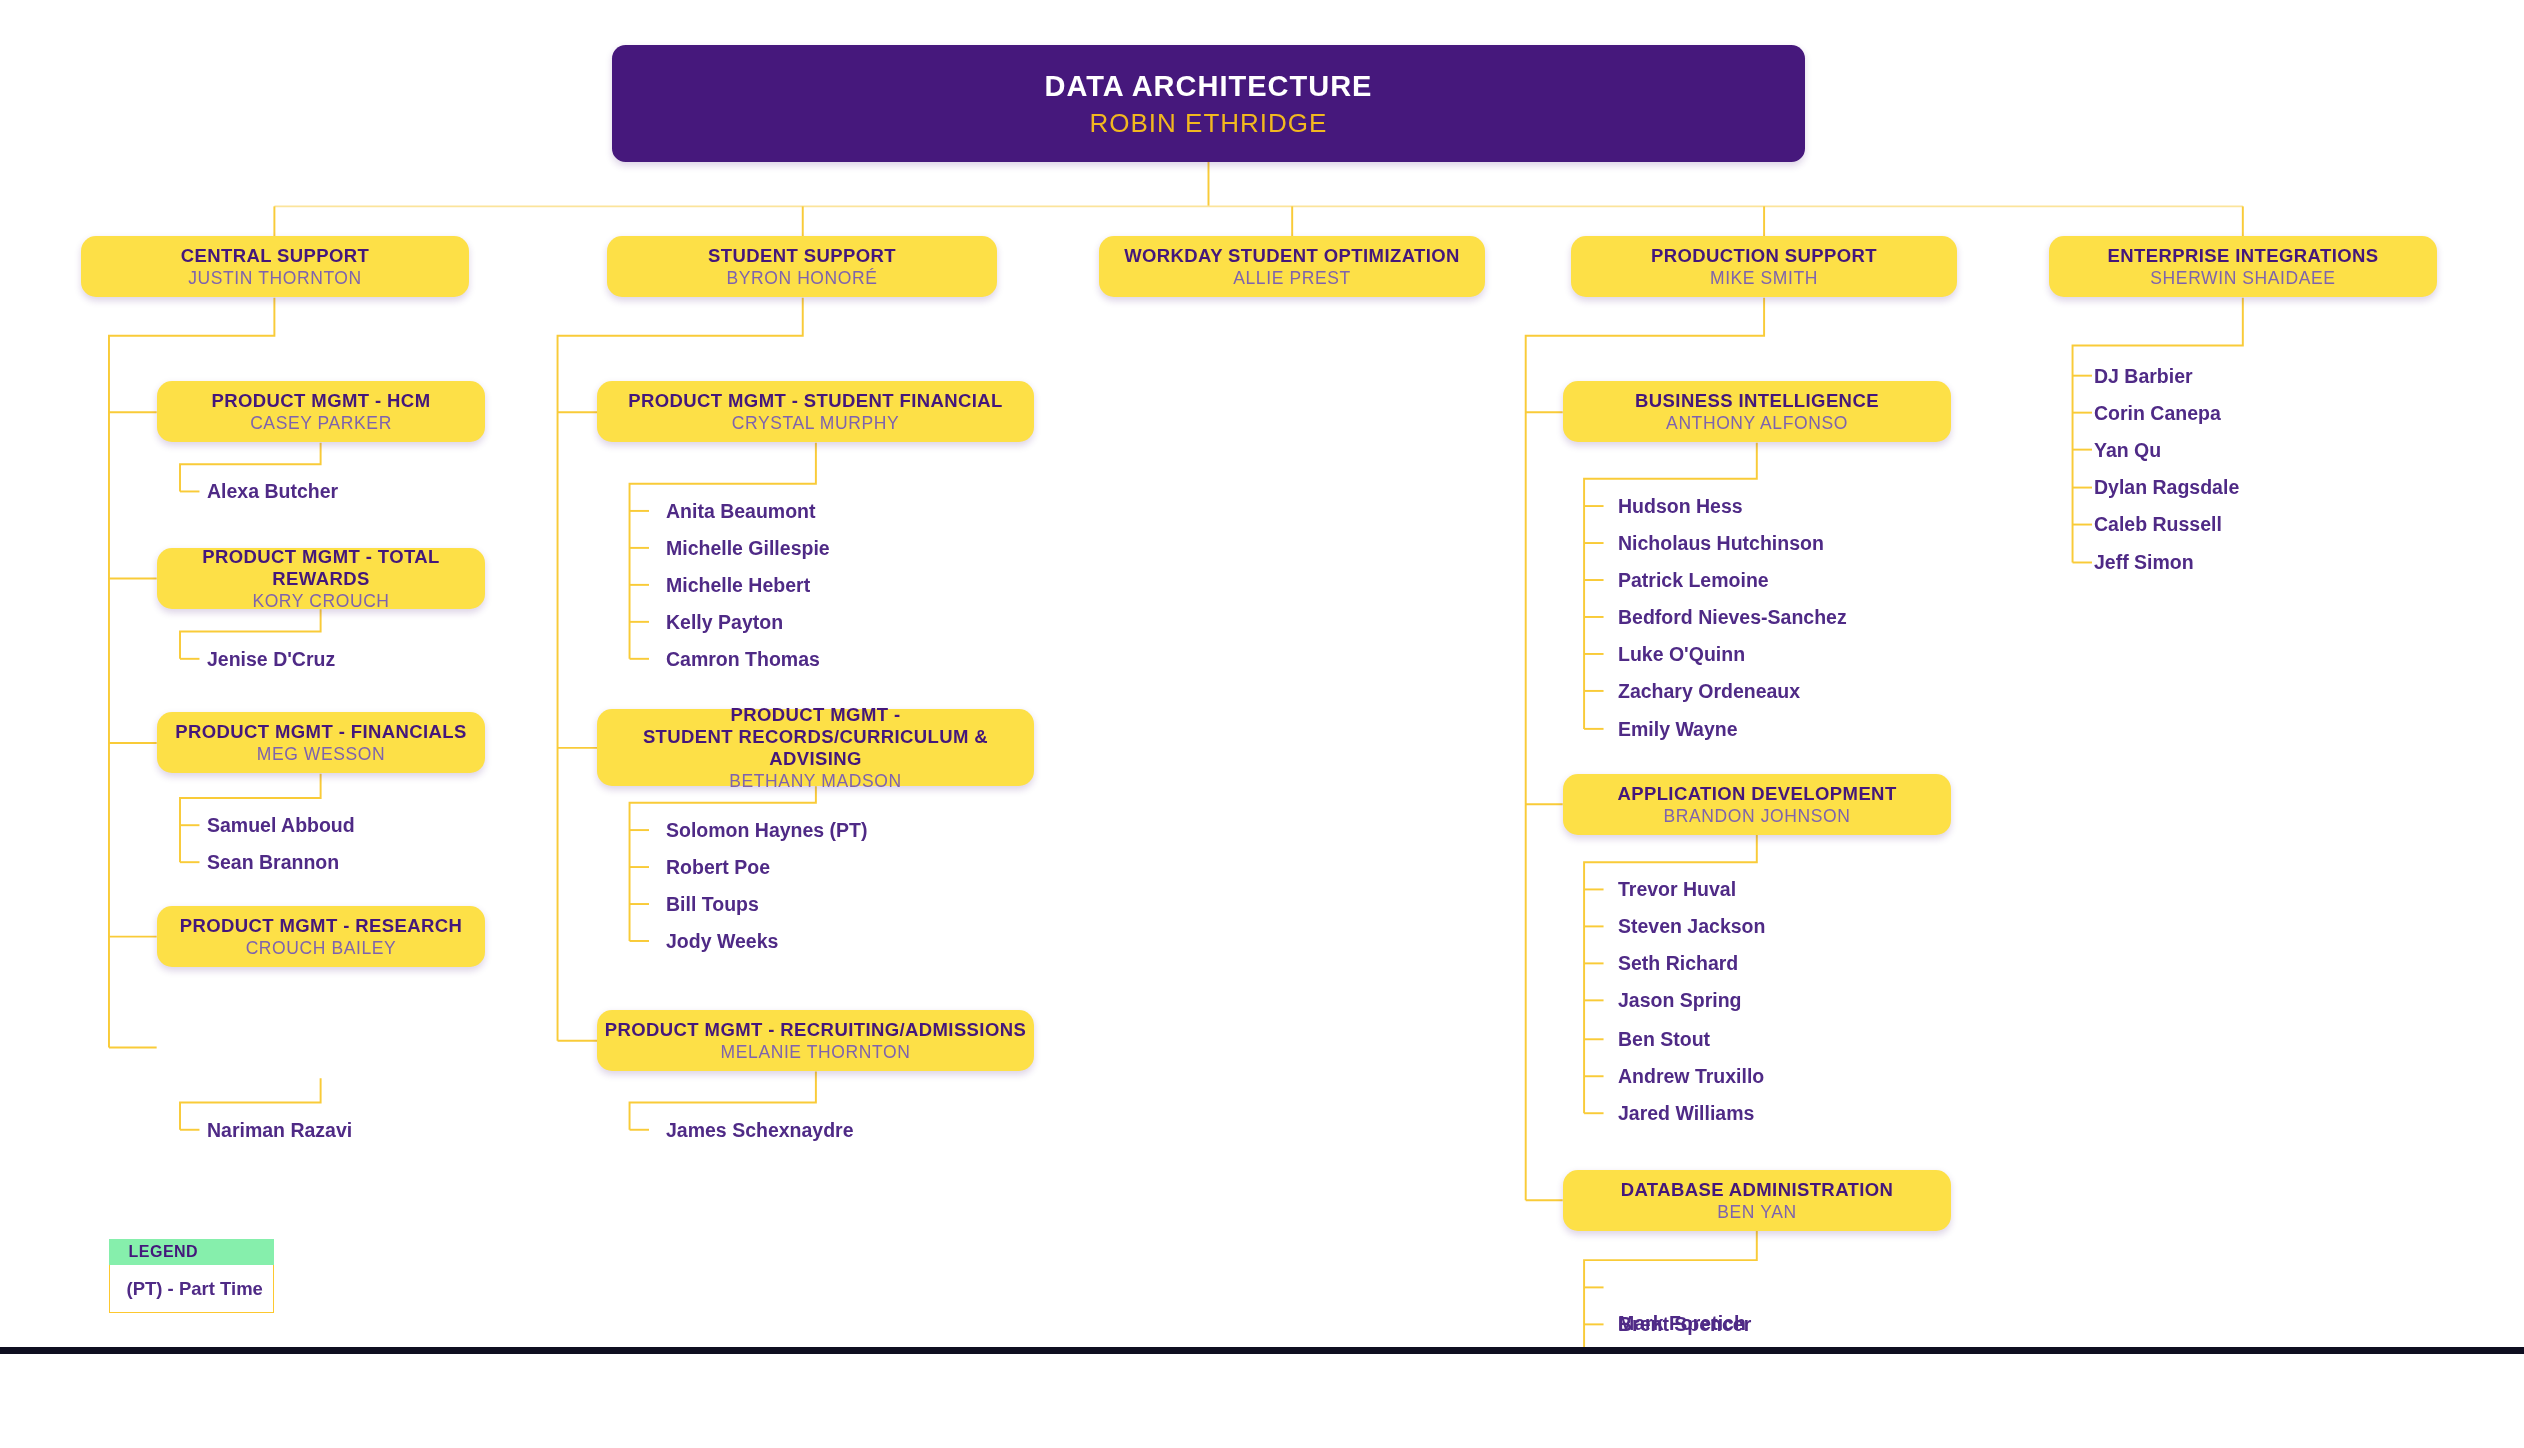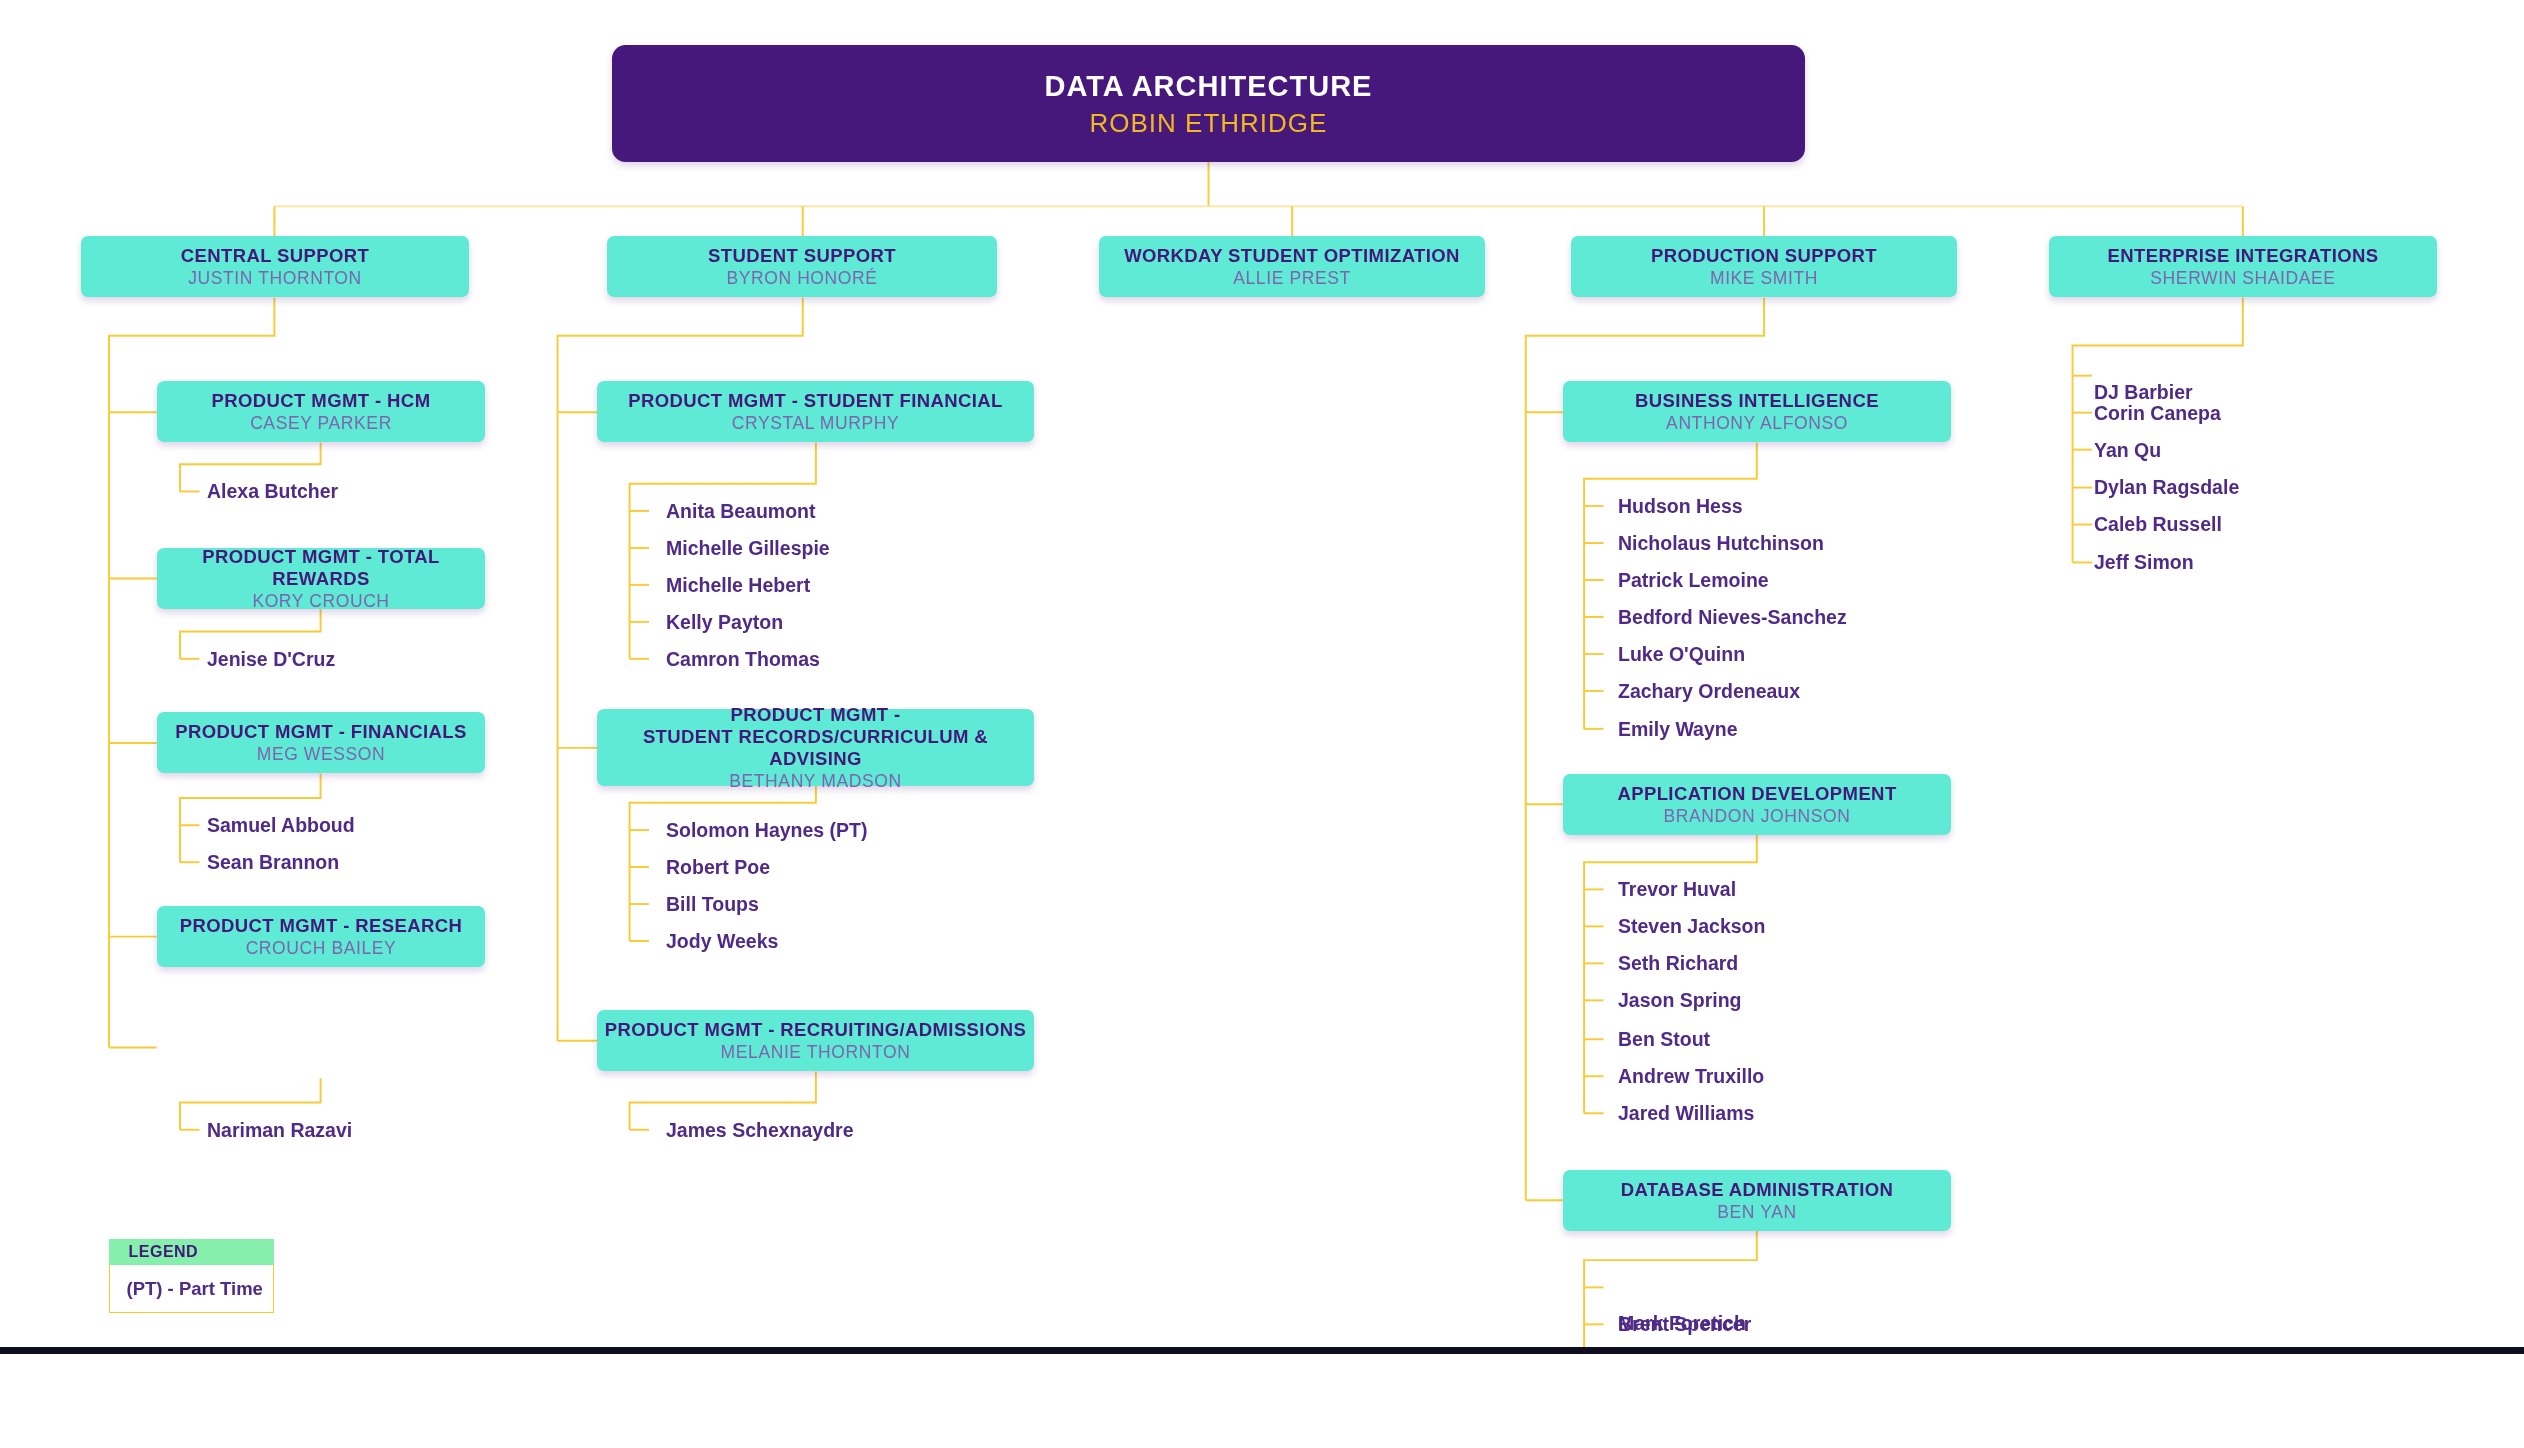--- a/index.html
+++ b/index.html
@@ -1,20 +1,20 @@
 <!DOCTYPE html>
 <html><head>
 <meta charset="utf-8">
 <style>
   html,body{margin:0;padding:0;background:#ffffff;}
   body{font-family:"Liberation Sans", sans-serif;}
   #stage{position:relative;width:2525px;height:1354px;background:#ffffff;overflow:hidden;}
   #connectors{position:absolute;left:0;top:0;width:2525px;height:1449px;}
   #nodes{position:absolute;left:0;top:0;width:100%;height:100%;}
-  .box{position:absolute;background:#5eead4;border-radius:7px;display:flex;flex-direction:column;
+  .box{position:absolute;background:#fde047;border-radius:15px;display:flex;flex-direction:column;
        justify-content:center;align-items:center;text-align:center;
        box-shadow:0 3.9px 7.8px rgba(70,24,124,0.18);box-sizing:border-box;padding:3.9px 7.8px;}
   .box .title{font-weight:bold;color:#44177B;font-size:18.5px;letter-spacing:0.4px;line-height:1.18;white-space:pre-line;}
   .box .lead{color:#7E63AE;font-size:17.5px;letter-spacing:0.6px;margin-top:1.9px;line-height:1.1;}
   .box.root{background:#46187C;border-radius:13.6px;}
   .box.root .title{color:#ffffff;font-size:29px;letter-spacing:1px;}
   .box.root .lead{color:#F2B81F;font-size:26px;letter-spacing:1px;margin-top:5.8px;}
   .member{position:absolute;transform:translateY(-50%);font-weight:bold;color:#4F2A86;font-size:19.5px;white-space:nowrap;}
   #legend{position:absolute;left:109px;top:1239px;width:165px;}
   .legend-header{background:#86efac;height:26px;display:flex;align-items:center;padding-left:19.5px;
@@ -190,21 +190,21 @@
         <div class="title">DATABASE ADMINISTRATION</div>
         <div class="lead">BEN YAN</div>
       </div>
       <div class="member" style="left: 1618px; top: 1287px; margin-top: 36px;">Mark Foretich</div>
       <div class="member" style="left: 1618px; top: 1324px;">Brent Spencer</div>
       <div class="member" style="left: 1618px; top: 1361px;">Liuxi Tan</div>
       <div class="box" style="left: 2049px; top: 236px; width: 388px; height: 61px;">
         <div class="title">ENTERPRISE INTEGRATIONS</div>
         <div class="lead">SHERWIN SHAIDAEE</div>
       </div>
-      <div class="member" style="left: 2094px; top: 376px; margin-top: 16px;">DJ Barbier</div>
+      <div class="member" style="left: 2094px; top: 376px;">DJ Barbier</div>
       <div class="member" style="left: 2094px; top: 413px;">Corin Canepa</div>
       <div class="member" style="left: 2094px; top: 450px;">Yan Qu</div>
       <div class="member" style="left: 2094px; top: 487px;">Dylan Ragsdale</div>
       <div class="member" style="left: 2094px; top: 524px;">Caleb Russell</div>
       <div class="member" style="left: 2094px; top: 562px;">Jeff Simon</div>
     </div>
 
   <div id="legend">
     <div class="legend-header">LEGEND</div>
     <div class="legend-body">(PT) - Part Time</div>

